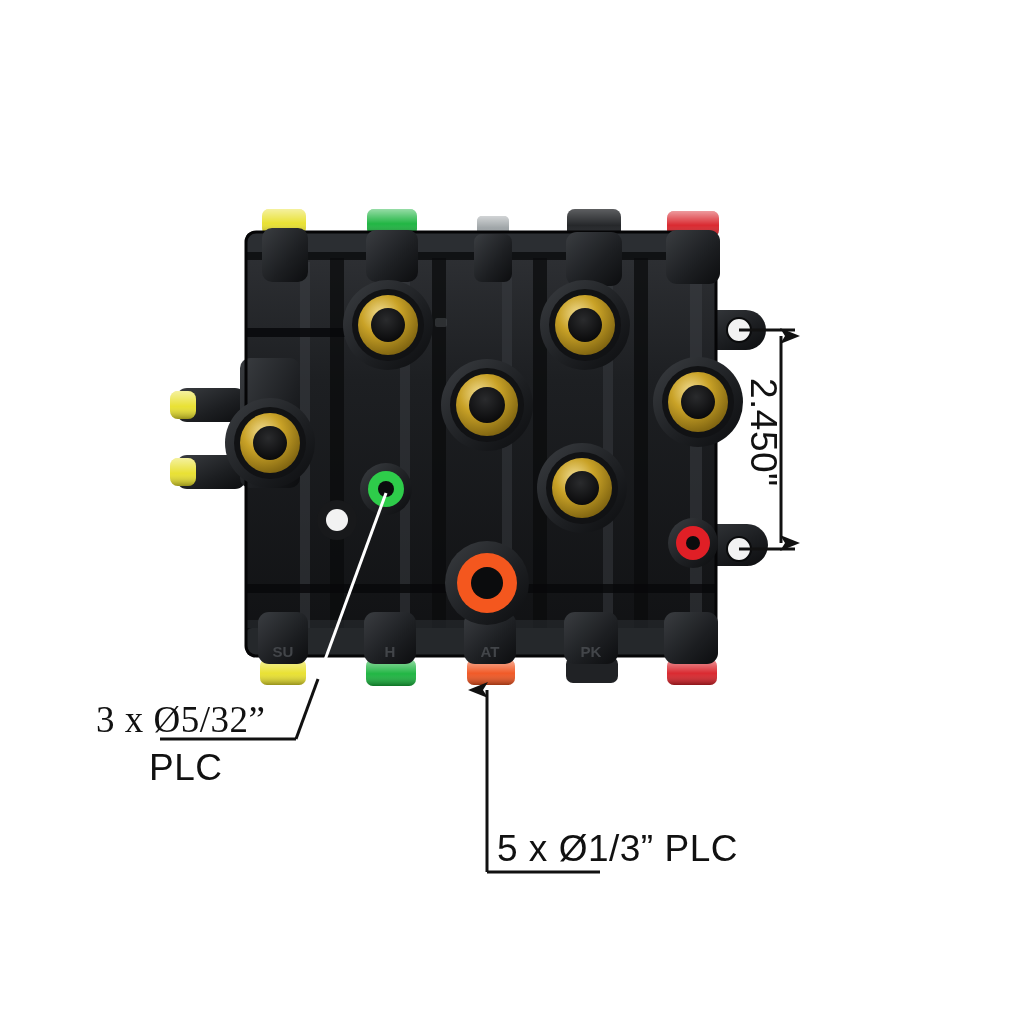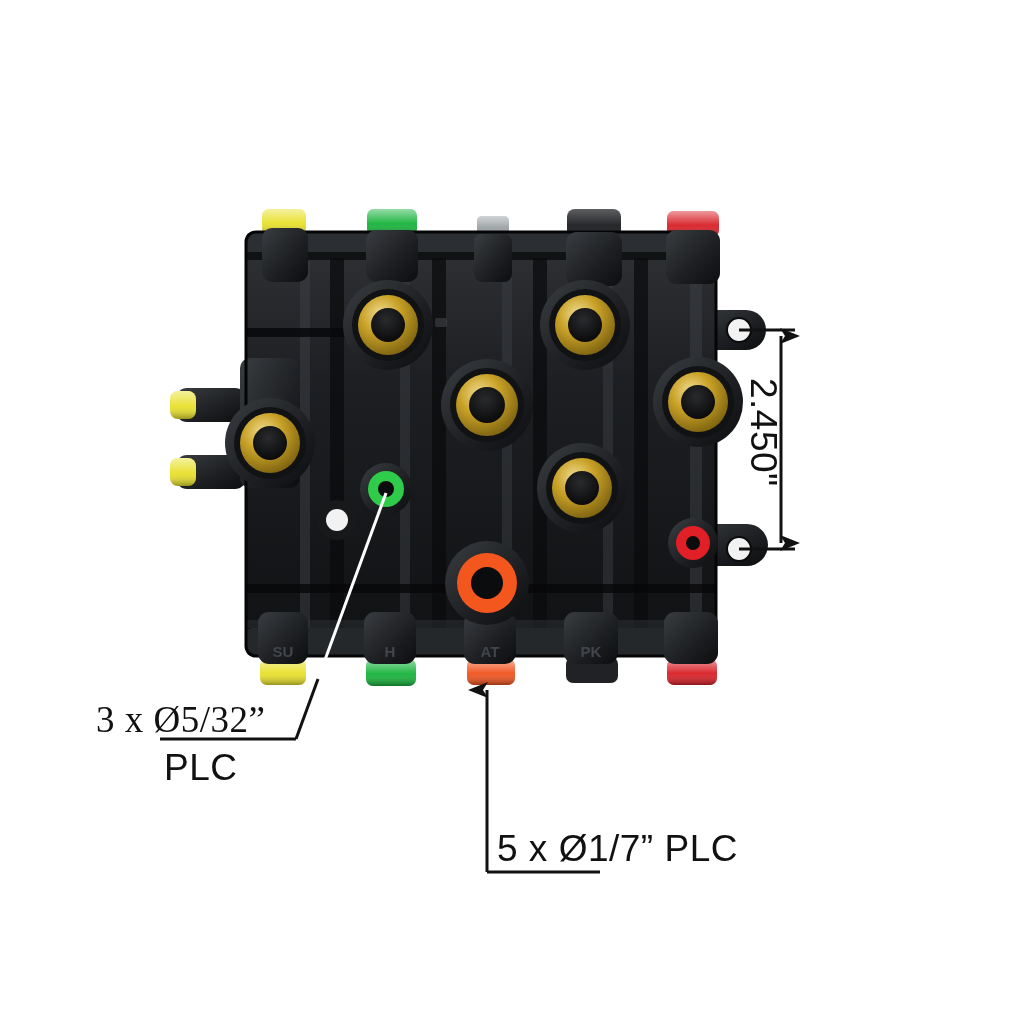--- a/index.html
+++ b/index.html
@@ -35,21 +35,21 @@
     transform: rotate(90deg);
     transform-origin: left top;
   }
   #callout-532-line1 {
     left: 96px;
     top: 698px;
     font-size: 37px;
     font-family: Liberation Serif, serif;
   }
   #callout-532-line2 {
-    left: 164px;
+    left: 149px;
     top: 747px;
     font-size: 37px;
   }
   #callout-14-text {
     left: 497px;
     top: 828px;
     font-size: 37px;
   }
 </style>
 </head>
@@ -302,15 +302,15 @@
       <line x1="487" y1="872" x2="600" y2="872" stroke="#111111" stroke-width="3"></line>
     </g>
   </svg>
 
   <div class="anno-text" id="dim-label-vertical">2.450"</div>
 
   <div class="anno-text" id="callout-532-line1">3 x Ø5/32”</div>
 
   <div class="anno-text" id="callout-532-line2">PLC</div>
 
-  <div class="anno-text" id="callout-14-text">5 x Ø1/7” PLC</div>
+  <div class="anno-text" id="callout-14-text">5 x Ø1/3” PLC</div>
 
 </div>
 
 </body></html>

